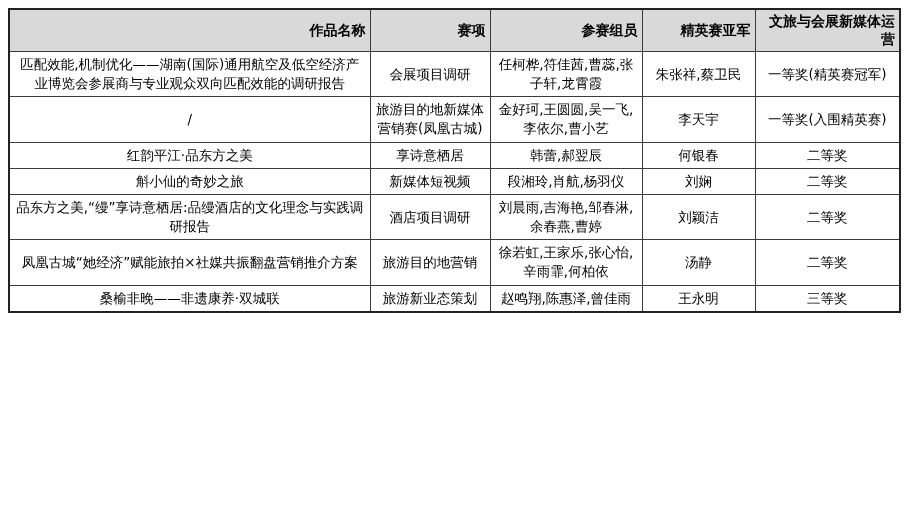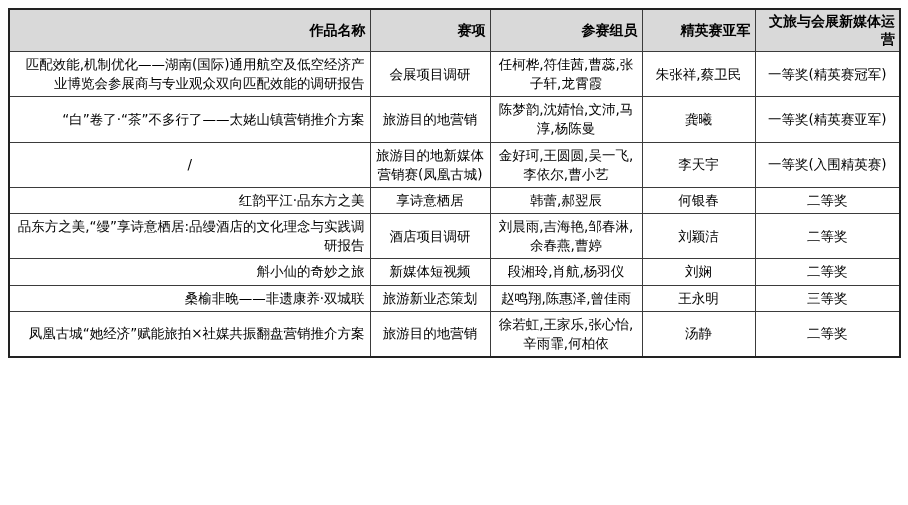--- a/index.html
+++ b/index.html
@@ -38,21 +38,21 @@
     padding: 3px 4px;
     line-height: 1.25;
   }
   table.awards td {
     font-size: 13.5px;
     line-height: 1.42;
     padding: 3px 5px;
     text-align: center;
   }
   table.awards td.c-left {
-    text-align: right;
+    text-align: center;
   }
   table.awards td.center {
     text-align: center;
   }
 </style>
 </head>
 <body>
 
 <div class="page">
   <table class="awards">
@@ -74,63 +74,56 @@
     </thead>
     <tbody>
         <tr>
     <td class="c-left">匹配效能,机制优化——湖南(国际)通用航空及低空经济产业博览会参展商与专业观众双向匹配效能的调研报告</td>
     <td>会展项目调研</td>
     <td>任柯桦,符佳茜,曹蕊,张子轩,龙霄霞</td>
     <td>朱张祥,蔡卫民</td>
     <td>一等奖(精英赛冠军)</td>
   </tr>
         <tr>
-    <td class="c-left">“白”卷了·“茶”不多行了——太姥山镇营销推介方案</td>
-    <td>旅游目的地营销</td>
-    <td>陈梦韵,沈婧怡,文沛,马淳,杨陈曼</td>
-    <td>龚曦</td>
-    <td>一等奖(精英赛亚军)</td>
-  </tr>
-        <tr>
     <td class="center">/</td>
     <td>旅游目的地新媒体营销赛(凤凰古城)</td>
     <td>金好珂,王圆圆,吴一飞,李依尔,曹小艺</td>
     <td>李天宇</td>
     <td>一等奖(入围精英赛)</td>
   </tr>
         <tr>
     <td class="c-left">红韵平江·品东方之美</td>
     <td>享诗意栖居</td>
     <td>韩蕾,郝翌辰</td>
     <td>何银春</td>
     <td>二等奖</td>
   </tr>
         <tr>
+    <td class="c-left">斛小仙的奇妙之旅</td>
+    <td>新媒体短视频</td>
+    <td>段湘玲,肖航,杨羽仪</td>
+    <td>刘娴</td>
+    <td>二等奖</td>
+  </tr>
+        <tr>
     <td class="c-left">品东方之美,“缦”享诗意栖居:品缦酒店的文化理念与实践调研报告</td>
     <td>酒店项目调研</td>
     <td>刘晨雨,吉海艳,邹春淋,余春燕,曹婷</td>
     <td>刘颖洁</td>
     <td>二等奖</td>
   </tr>
         <tr>
-    <td class="c-left">斛小仙的奇妙之旅</td>
-    <td>新媒体短视频</td>
-    <td>段湘玲,肖航,杨羽仪</td>
-    <td>刘娴</td>
+    <td class="c-left">凤凰古城“她经济”赋能旅拍×社媒共振翻盘营销推介方案</td>
+    <td>旅游目的地营销</td>
+    <td>徐若虹,王家乐,张心怡,辛雨霏,何柏依</td>
+    <td>汤静</td>
     <td>二等奖</td>
   </tr>
         <tr>
     <td class="c-left">桑榆非晚——非遗康养·双城联</td>
     <td>旅游新业态策划</td>
     <td>赵鸣翔,陈惠泽,曾佳雨</td>
     <td>王永明</td>
     <td>三等奖</td>
   </tr>
-        <tr>
-    <td class="c-left">凤凰古城“她经济”赋能旅拍×社媒共振翻盘营销推介方案</td>
-    <td>旅游目的地营销</td>
-    <td>徐若虹,王家乐,张心怡,辛雨霏,何柏依</td>
-    <td>汤静</td>
-    <td>二等奖</td>
-  </tr>
       </tbody>
   </table>
 </div>
 
 </body></html>

